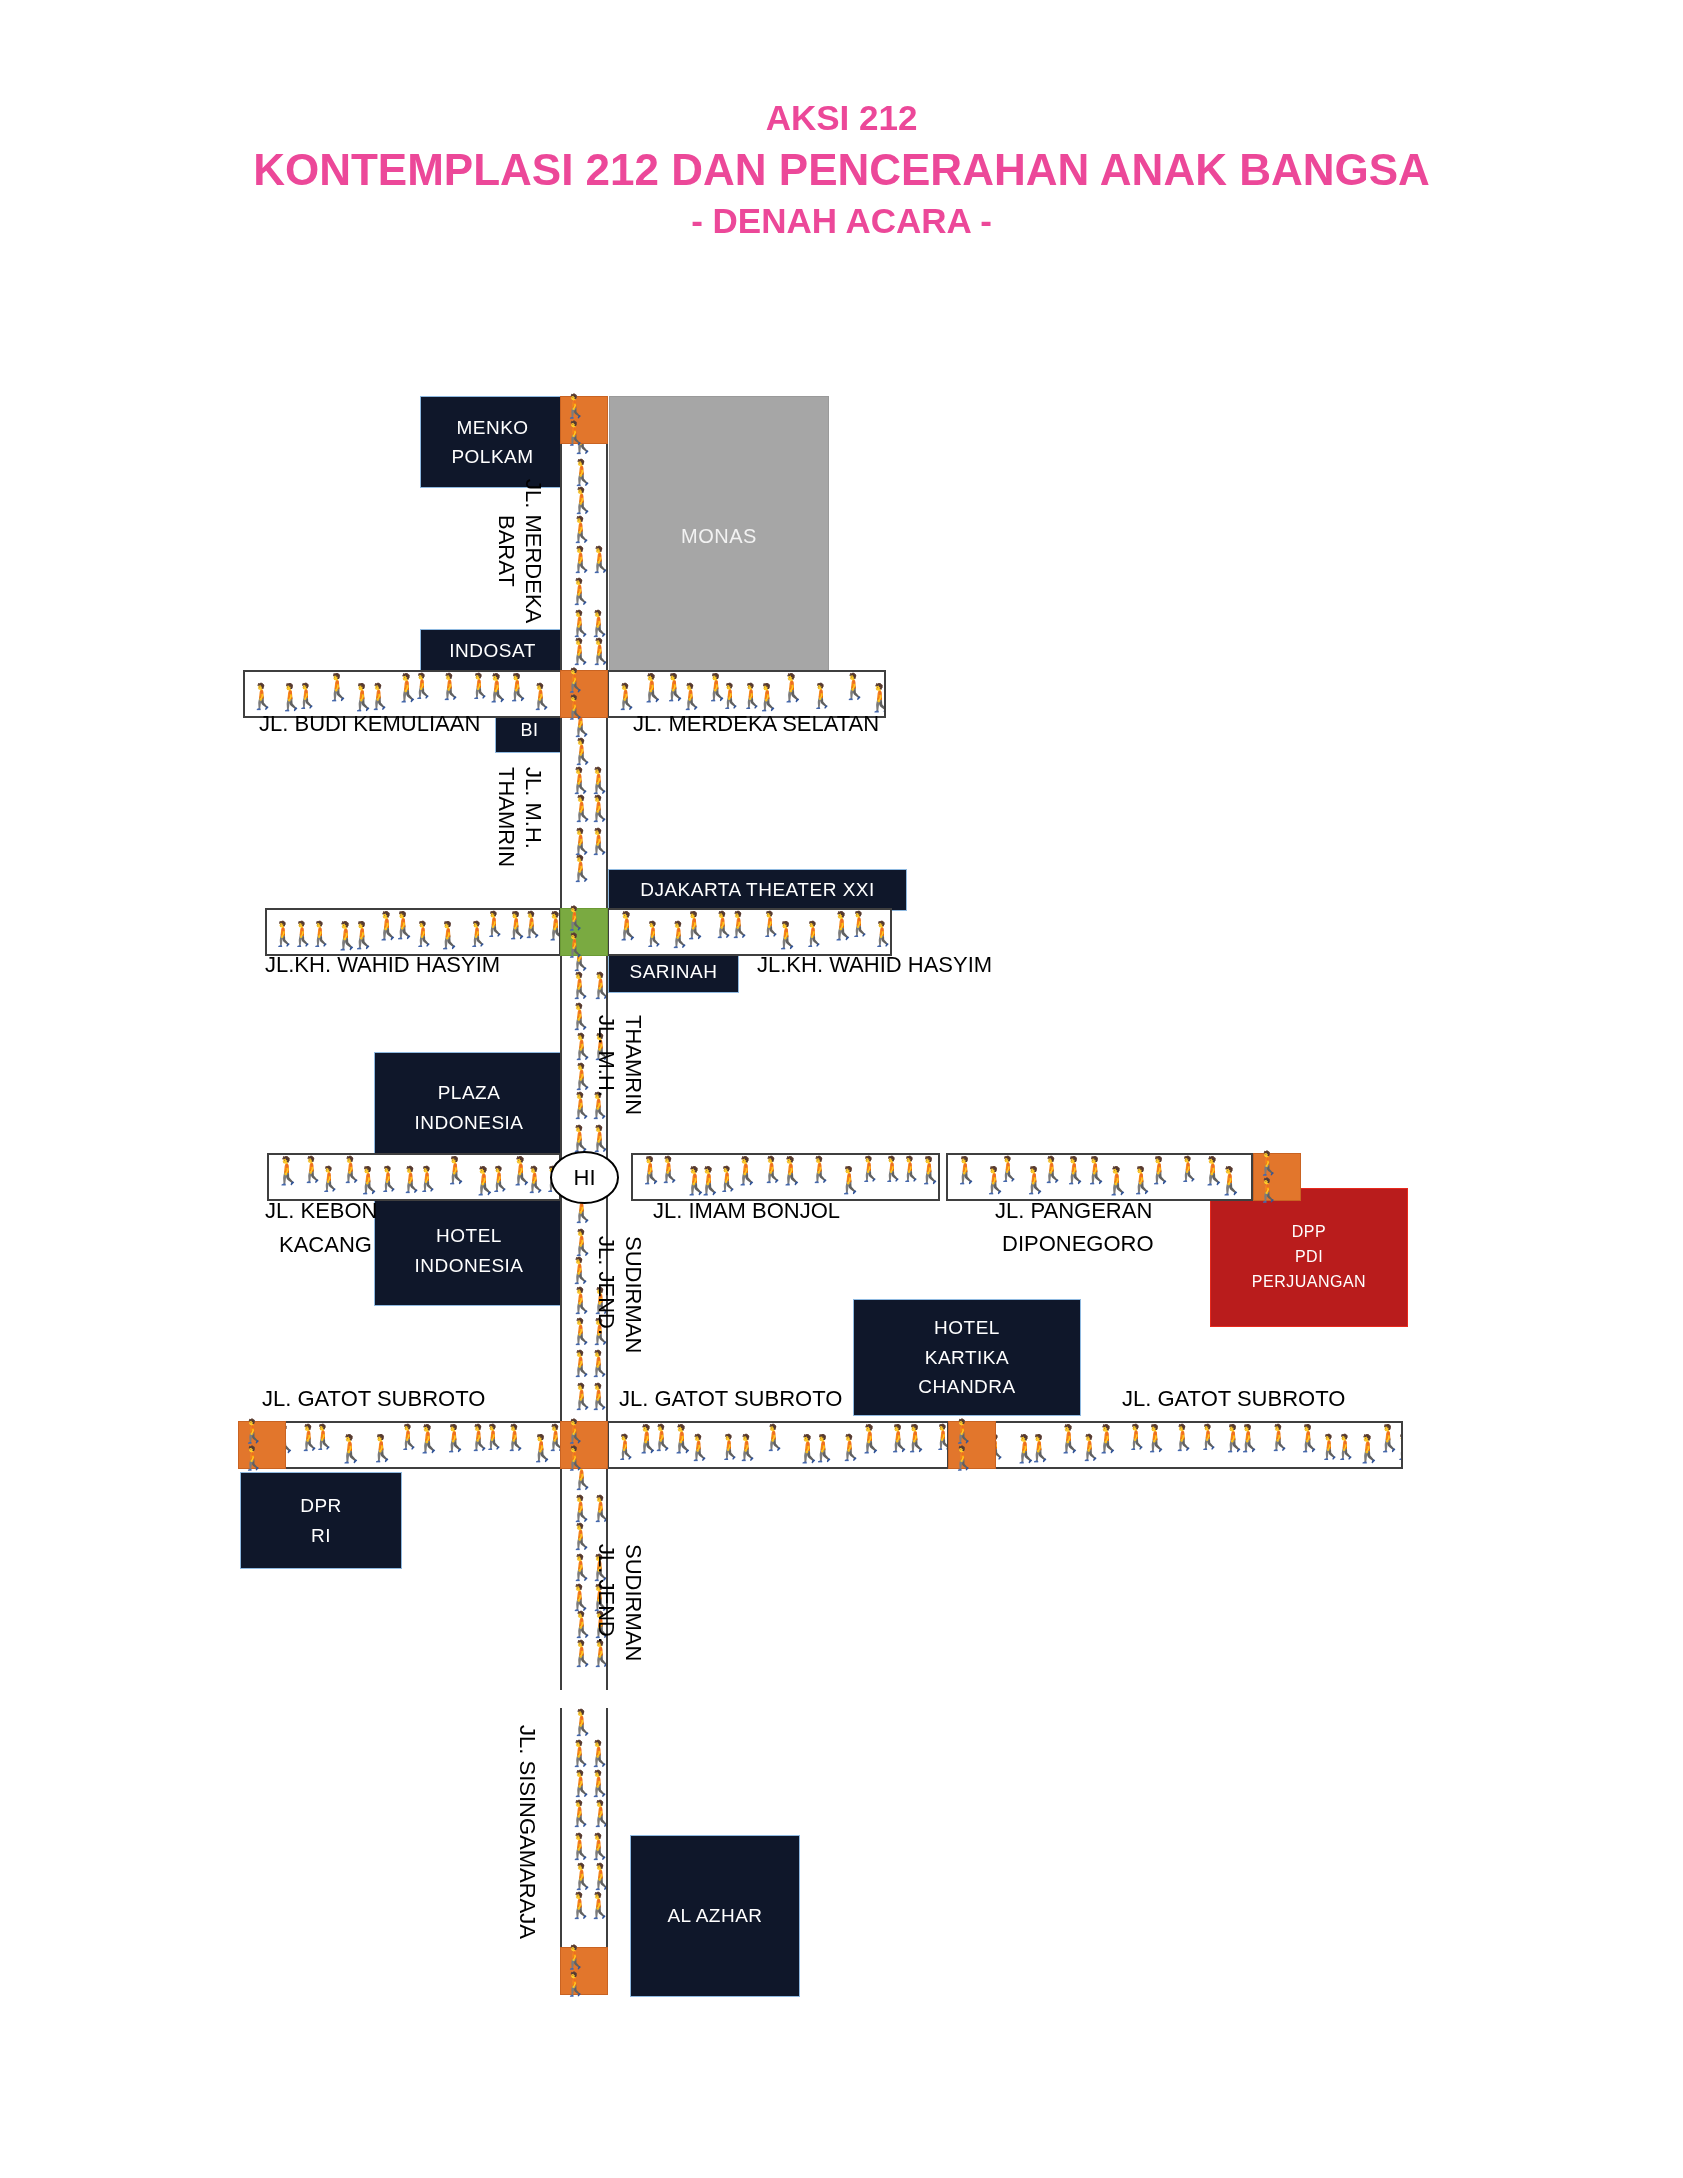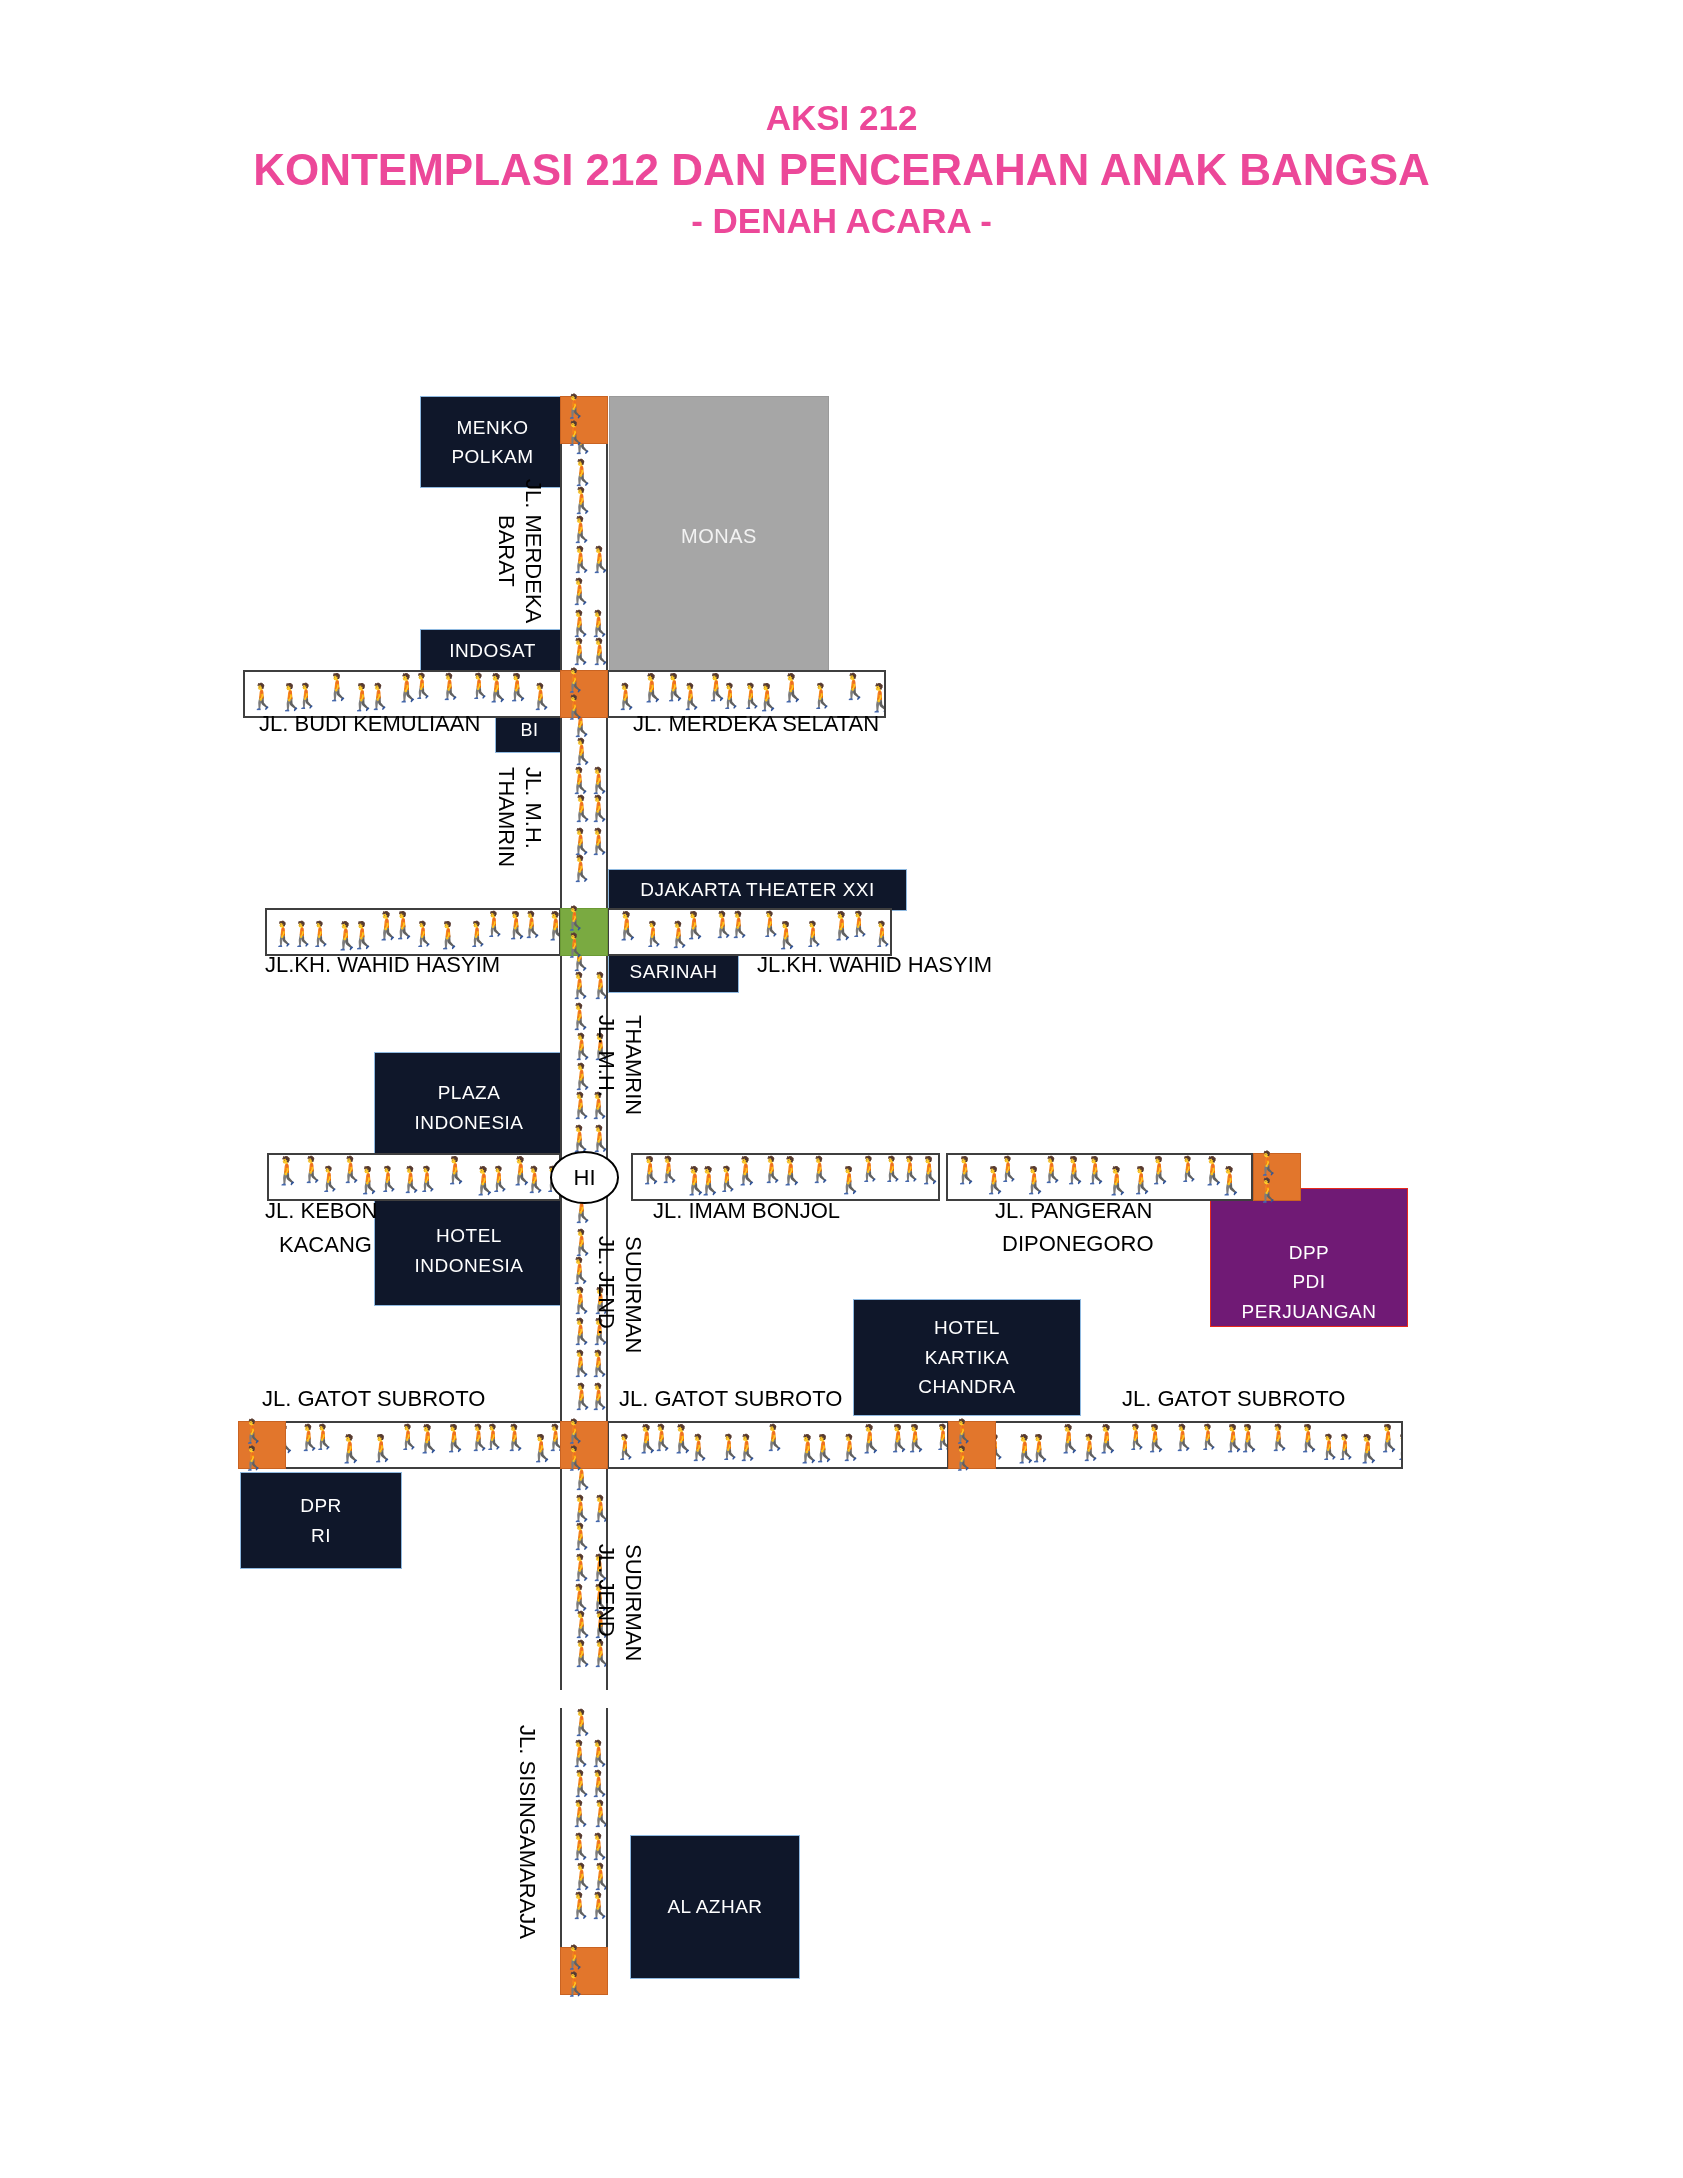--- a/index.html
+++ b/index.html
@@ -23,21 +23,21 @@
   
   #map{position:absolute;left:0;top:0;width:1683px;height:2178px;}
 
   
   .blk{position:absolute;box-sizing:border-box;display:flex;flex-direction:column;
        align-items:center;justify-content:center;text-align:center;
        color:#ffffff;letter-spacing:0.5px;}
   .blk span{display:block;line-height:1.55;}
   .bld{background:#0f172a;border:1px solid #8fb9e0;font-size:19px;}
   .gray{background:#a6a6a6;border:1px solid #9a9a9a;font-size:20px;color:#f2f2f2;}
-  .red{background:#701a75;border:1px solid #e8291c;font-size:19px;justify-content:flex-end;}
+  .red{background:#b91c1c;border:1px solid #e8291c;font-size:16px;}
 
   
   .road{position:absolute;box-sizing:border-box;background:#ffffff;
         border:2px solid #3f3f3f;overflow:hidden;}
   .road.vert{border-left:2px solid #3f3f3f;border-right:2px solid #3f3f3f;
              border-top:none;border-bottom:none;}
   .ppl{position:absolute;inset:0;overflow:hidden;}
   .ppl span{position:absolute;font-size:26px;line-height:1;color:#000;
             font-family:"DejaVu Sans", sans-serif;}
 
@@ -121,21 +121,21 @@
     <span>HOTEL</span>
     <span>KARTIKA</span>
     <span>CHANDRA</span>
   </div>
 
   <div class="blk bld" style="left:240px;top:1472px;width:162px;height:97px;">
     <span>DPR</span>
     <span>RI</span>
   </div>
 
-  <div class="blk bld" style="left:630px;top:1835px;width:170px;height:144px;">
+  <div class="blk bld" style="left:630px;top:1835px;width:170px;height:162px;">
     <span>AL AZHAR</span>
   </div>
 
   <div class="road vert" style="left:560px;top:396px;width:48px;height:284px;">
     <div class="ppl">
         <span style="left: 3px; top: 2px; font-size: 25px;">🚶</span>
         <span style="left: 5px; top: 32px; font-size: 25px;">🚶</span>
         <span style="left: 5px; top: 64px; font-size: 25px;">🚶</span>
         <span style="left: 5px; top: 92px; font-size: 25px;">🚶</span>
         <span style="left: 4px; top: 121px; font-size: 25px;">🚶</span>

